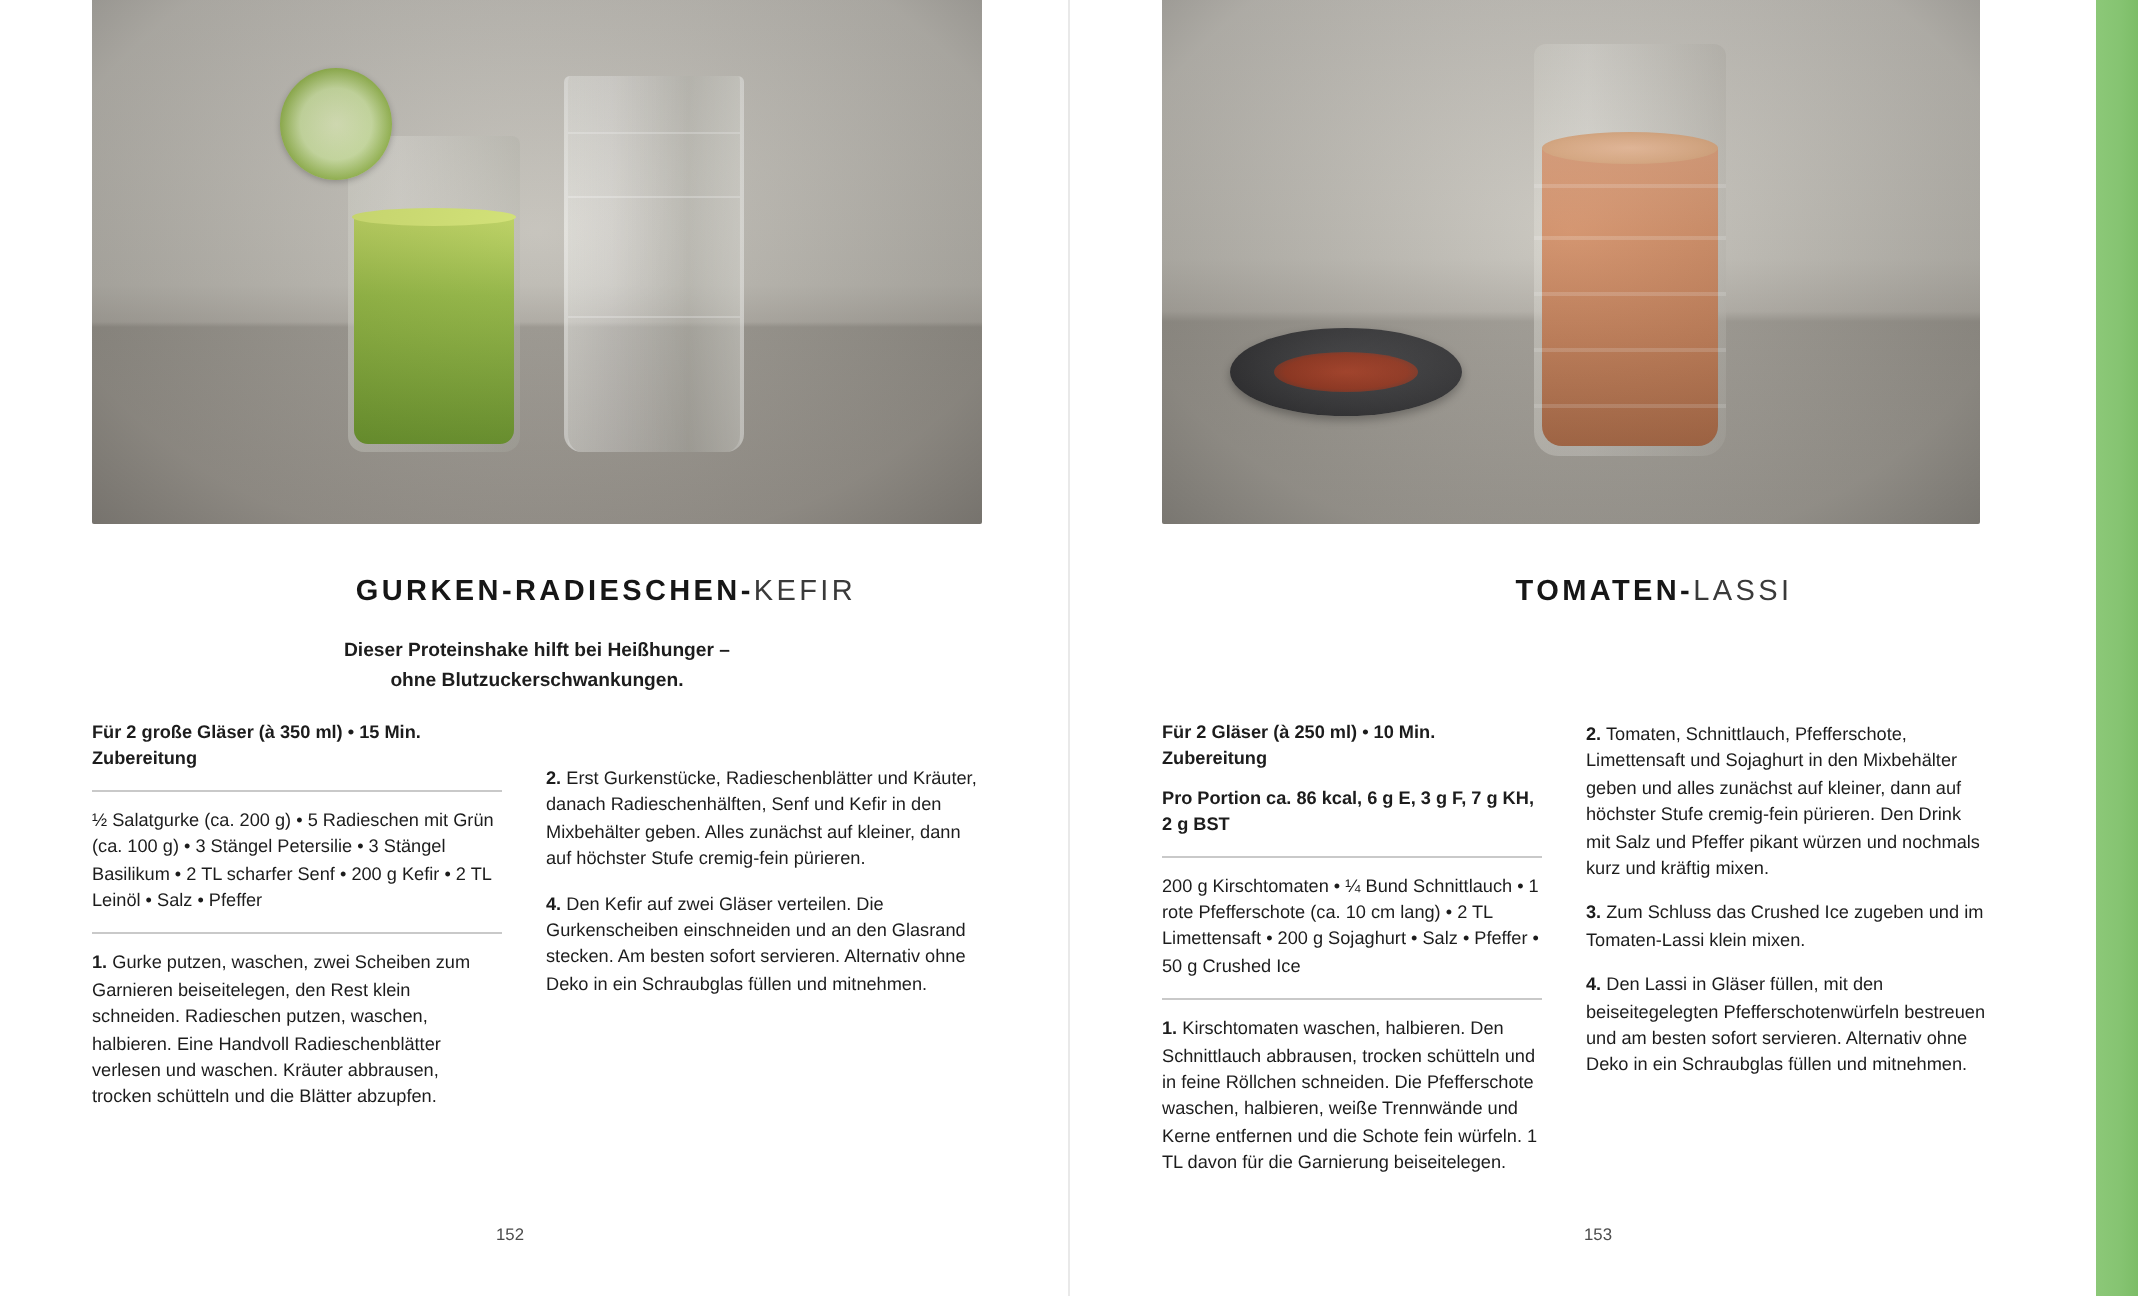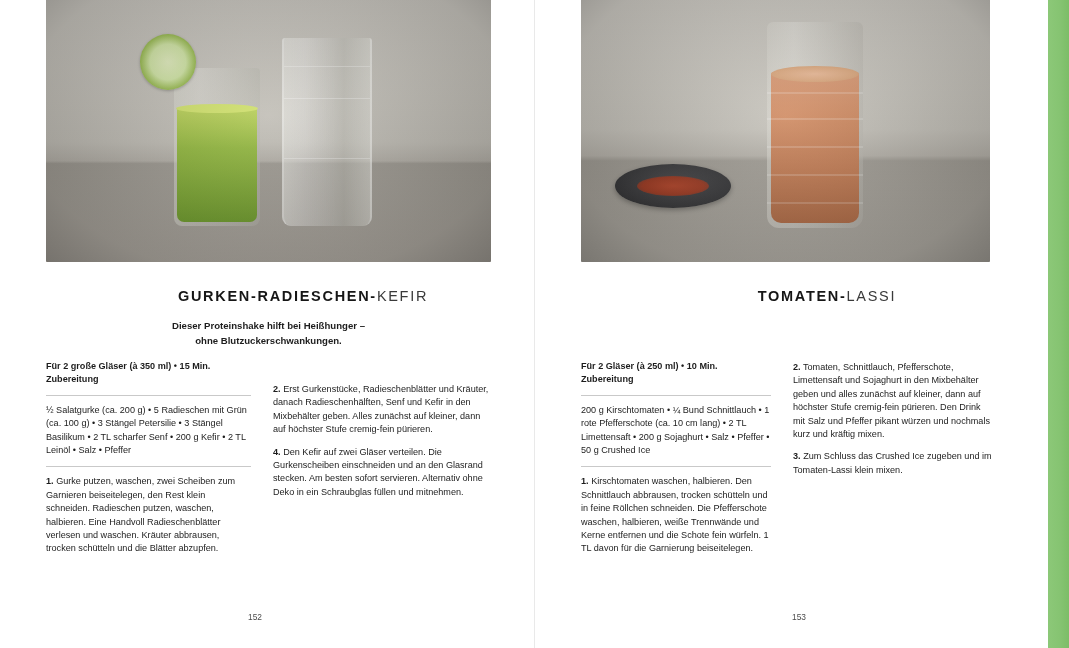--- a/index.html
+++ b/index.html
@@ -260,29 +260,31 @@
       <div class="vignette"></div>
     </div>
 
     <div class="recipe-title" style="top:288px;">
       <span>TOMATEN-</span><span class="light">LASSI</span>
     </div>
 
 
     <div class="col" style="left:47px; top:360px; width:190px;">
       <p class="b" style="margin-bottom:6px;">Für 2 Gläser (à 250 ml) • 10 Min. Zubereitung</p>
+      <p class="b" style="margin-bottom:0;">Pro Portion ca. 86 kcal, 6 g E, 3 g F, 7 g KH, 2 g BST</p>
       <div class="rule"></div>
       <p class="ingredients">200 g Kirschtomaten • ¼ Bund Schnittlauch • 1 rote Pfefferschote (ca. 10 cm lang) • 2 TL Limettensaft • 200 g Sojaghurt • Salz • Pfeffer • 50 g Crushed Ice</p>
       <div class="rule"></div>
       <p><span class="b">1.</span> <span>Kirschtomaten waschen, halbieren. Den Schnittlauch abbrausen, trocken schütteln und in feine Röllchen schneiden. Die Pfefferschote waschen, halbieren, weiße Trennwände und Kerne entfernen und die Schote fein würfeln. 1 TL davon für die Garnierung beiseitelegen.</span></p>
     </div>
 
     <div class="col" style="left:259px; top:361px; width:200px;">
       <p><span class="b">2.</span> <span>Tomaten, Schnittlauch, Pfefferschote, Limettensaft und Sojaghurt in den Mixbehälter geben und alles zunächst auf kleiner, dann auf höchster Stufe cremig-fein pürieren. Den Drink mit Salz und Pfeffer pikant würzen und nochmals kurz und kräftig mixen.</span></p>
       <p><span class="b">3.</span> <span>Zum Schluss das Crushed Ice zugeben und im Tomaten-Lassi klein mixen.</span></p>
+      <p><span class="b">4.</span> <span>Den Lassi in Gläser füllen, mit den beiseitegelegten Pfefferschotenwürfeln bestreuen und am besten sofort servieren. Alternativ ohne Deko in ein Schraubglas füllen und mitnehmen.</span></p>
     </div>
 
     <div class="folio" style="left:258px; top:612px;">153</div>
   </div>
 
   <div class="edge-band">
     <div class="band-inner"></div>
   </div>
 
 </div>

